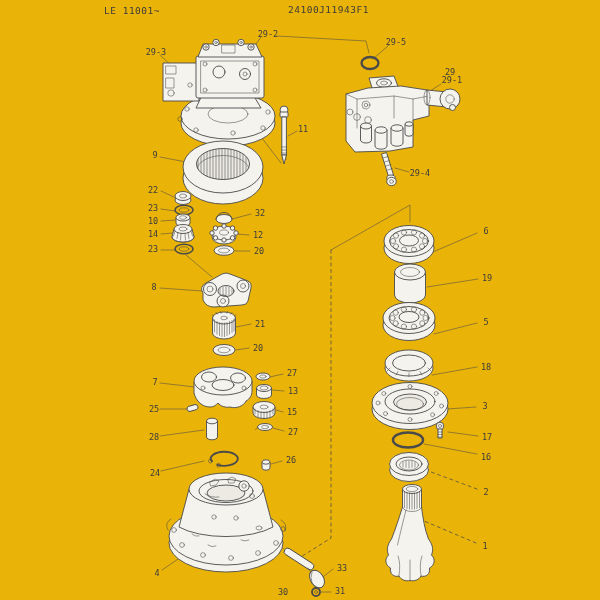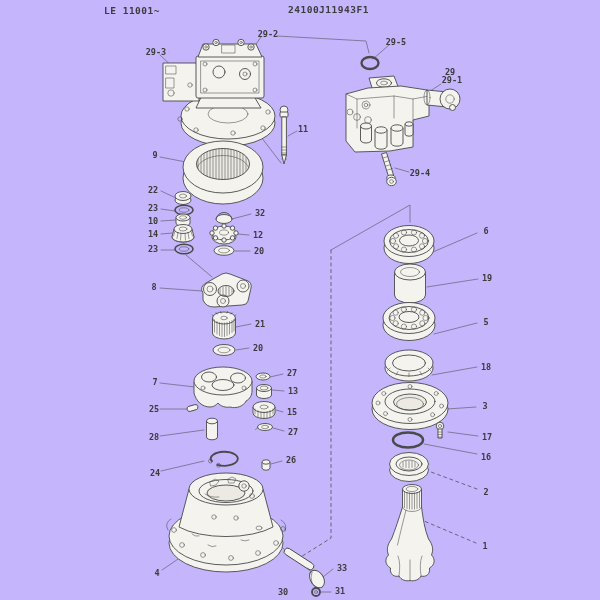--- a/index.html
+++ b/index.html
@@ -1,17 +1,17 @@
 <!DOCTYPE html>
 <html><head>
 <meta charset="utf-8">
 <style>
   html,body{margin:0;padding:0;background:#e9e8e3;}
-  .stage{width:600px;height:600px;background:#c4b5fd;position:relative;overflow:hidden;
-         font-family:"DejaVu Sans Mono",monospace;font-weight:bold;}
+  .stage{width:600px;height:600px;background:#eab308;position:relative;overflow:hidden;
+         font-family:"DejaVu Sans Mono",monospace;}
   svg{display:block}
   text{fill:#3c3c3c;font-size:8.5px;font-family:"DejaVu Sans Mono",monospace;}
   text.hdr{font-size:9.5px;letter-spacing:.5px;}
   .s{stroke:#4a4a4a;stroke-width:.9;fill:none;stroke-linecap:round;stroke-linejoin:round;}
   .sf{stroke:#4a4a4a;stroke-width:.9;fill:#f4f3ee;stroke-linejoin:round;}
   .sf2{stroke:#4a4a4a;stroke-width:.9;fill:#eceae3;}
   .thin{stroke-width:.55;}
   .thick{stroke-width:2.3;}
   .t16{stroke-width:2.5;}
   .dash{stroke-dasharray:3,3.5;stroke-width:.75;}

